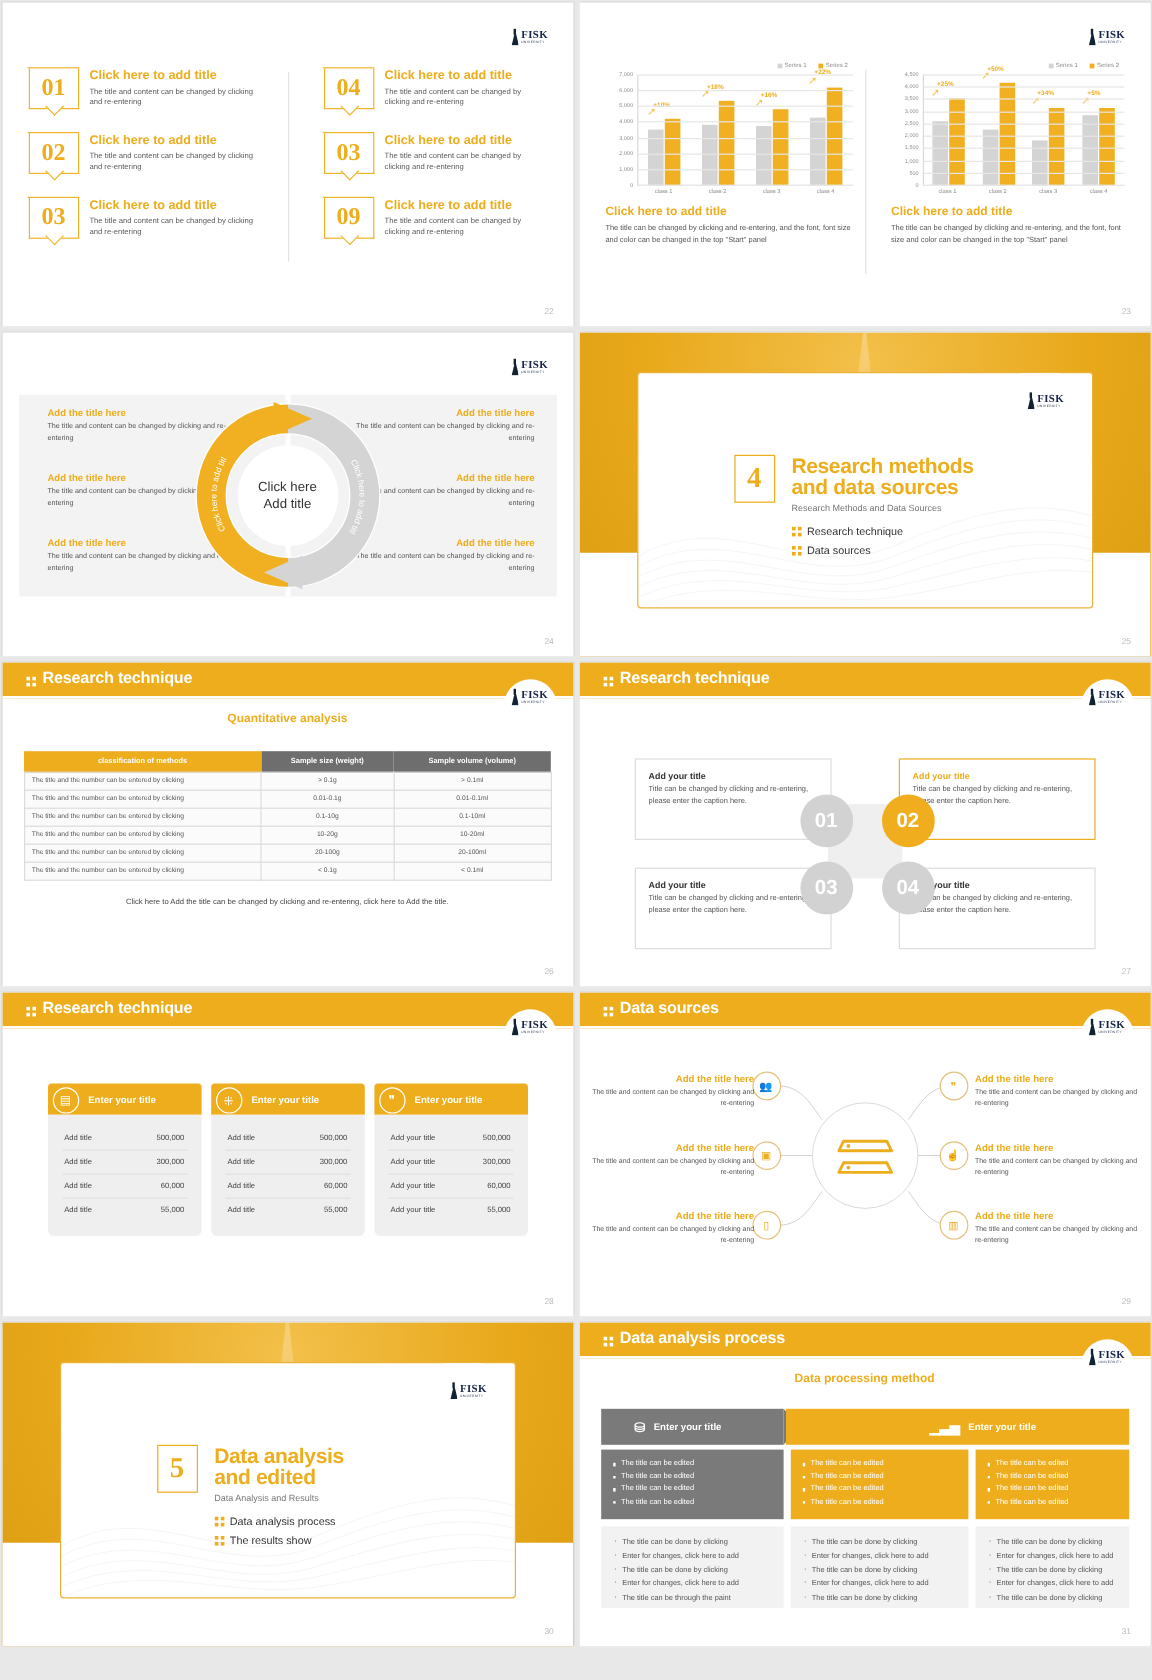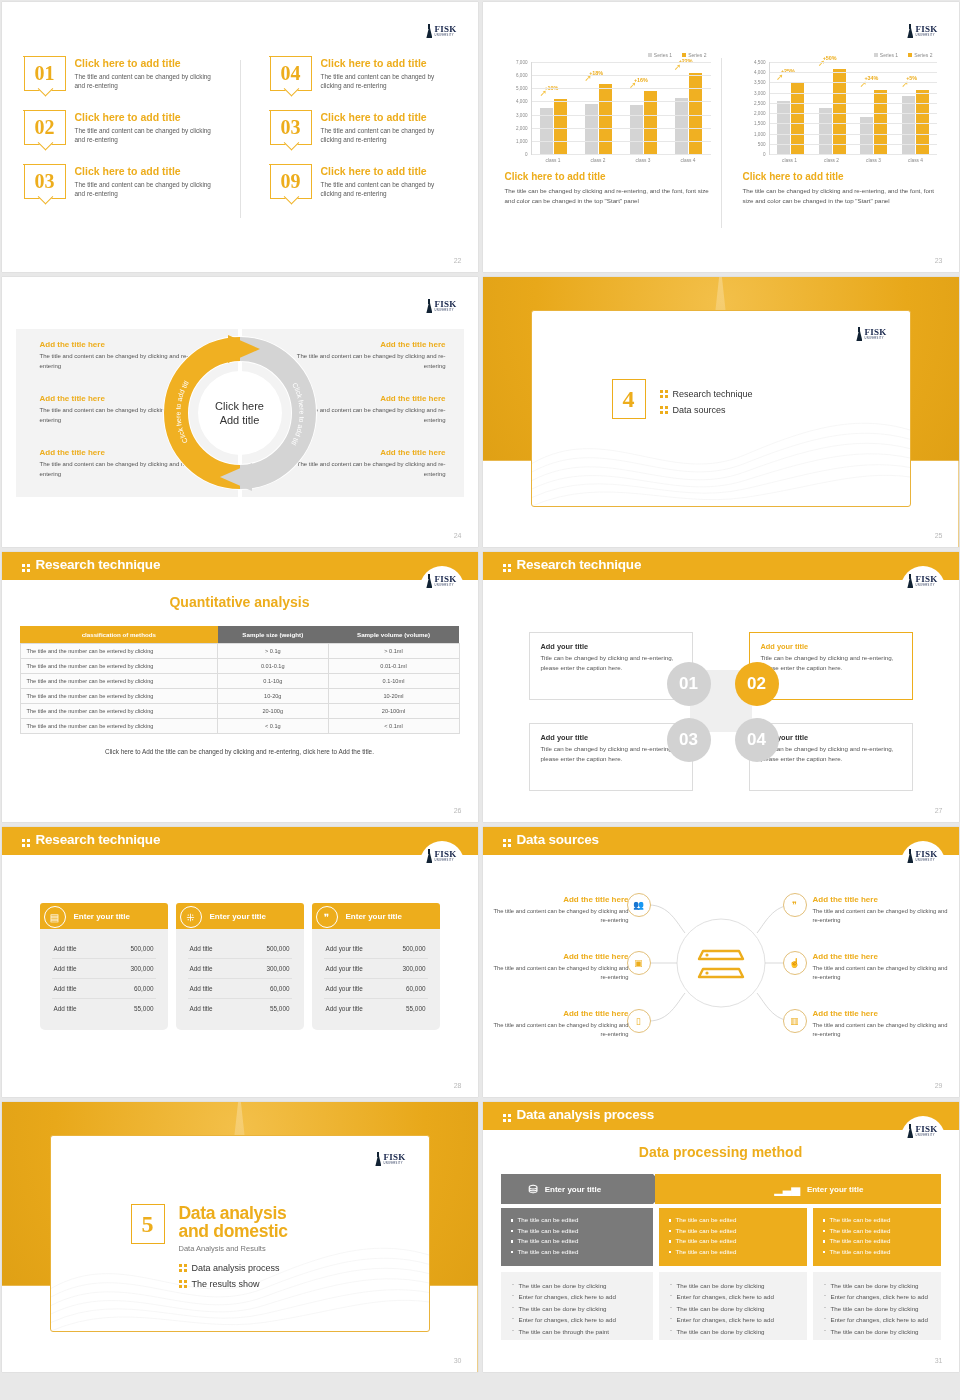--- a/index.html
+++ b/index.html
@@ -133,21 +133,21 @@
     position:absolute;left:0;top:0;font-family:"Liberation Serif",serif;
   }
   .divtitles{margin-left:48px;}
   .divtitles h2{color:#EDAD1C;font-size:17.5px;font-weight:bold;line-height:18px;letter-spacing:-.3px;}
   .divsub{color:#777;font-size:7.5px;margin-top:4px;}
   .divbul{margin-top:10px;margin-left:48px;}
   .divbul li{list-style:none;font-size:9px;color:#333;margin-bottom:6px;display:flex;align-items:center;}
   .divbul li .dcwrap{margin-right:5px;}
 
   
-  .ctr-title{position:absolute;left:0;right:0;top:42px;text-align:center;color:#EDAD1C;font-size:14px;font-weight:bold;}
+  .ctr-title{position:absolute;left:0;right:0;top:42px;text-align:center;color:#EDAD1C;font-size:10px;font-weight:bold;}
   .qtable{position:absolute;left:18px;right:18px;top:74px;border-collapse:collapse;width:440px;font-size:5.6px;}
   .qtable th{padding:5px 2px;color:#fff;font-weight:bold;font-size:6.2px;}
   .qtable th.c1{background:#EDAD1C;}
   .qtable th.c2,.qtable th.c3{background:#6e6e6e;}
   .qtable td{border:.7px solid #dcdcdc;padding:4px 6px;color:#555;background:#fbfbfb;}
   .qtable td.c1{width:45%;}
   .qtable td.c2,.qtable td.c3{text-align:center;}
   .tblnote{position:absolute;left:18px;right:18px;top:196px;text-align:center;font-size:6.4px;color:#444;}
 
   
@@ -497,20 +497,24 @@
     </svg>
     <div class="logo" style="right:16px;top:8px;background:transparent;border-radius:0;">
       <div class="tower"></div>
       <div class="lt">
           <span class="f">FISK</span>
           <span class="u">UNIVERSITY</span>
         </div>
     </div>
     <div class="divinner">
       <div class="divnum">4</div>
+      <div class="divtitles">
+        <h2><span>Research methods</span><br><span>and data sources</span></h2>
+        <div class="divsub">Research Methods and Data Sources</div>
+      </div>
       <ul class="divbul">
         <li>
             <span class="dcwrap or">
               <span>
                 <b></b>
                 <b></b>
               </span>
               <span>
                 <b></b>
                 <b></b>
@@ -843,21 +847,21 @@
     <div class="logo" style="right:16px;top:8px;background:transparent;border-radius:0;">
       <div class="tower"></div>
       <div class="lt">
           <span class="f">FISK</span>
           <span class="u">UNIVERSITY</span>
         </div>
     </div>
     <div class="divinner">
       <div class="divnum">5</div>
       <div class="divtitles">
-        <h2><span>Data analysis</span><br><span>and domestic</span></h2>
+        <h2><span>Data analysis</span><br><span>and edited</span></h2>
         <div class="divsub">Data Analysis and Results</div>
       </div>
       <ul class="divbul">
         <li>
             <span class="dcwrap or">
               <span>
                 <b></b>
                 <b></b>
               </span>
               <span>

